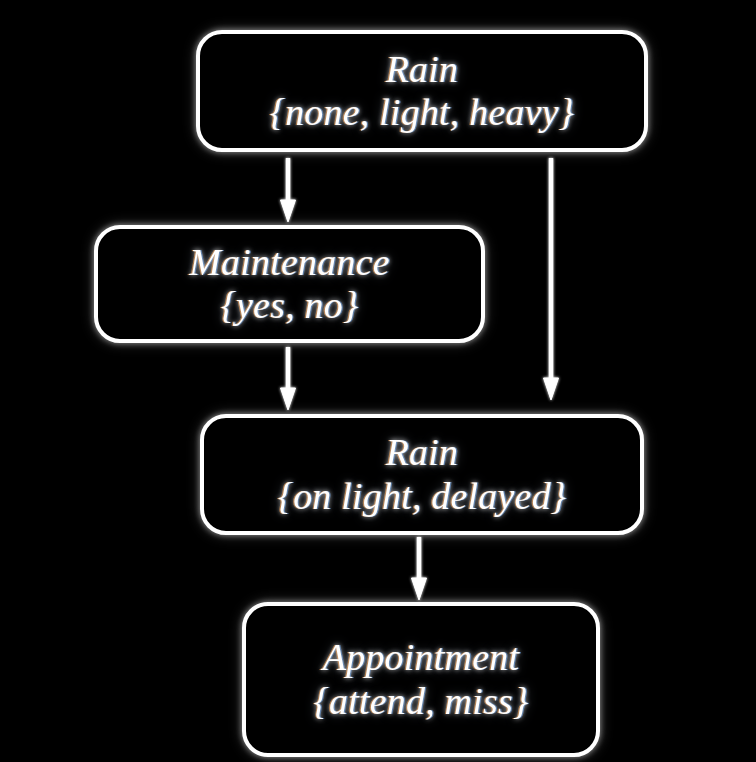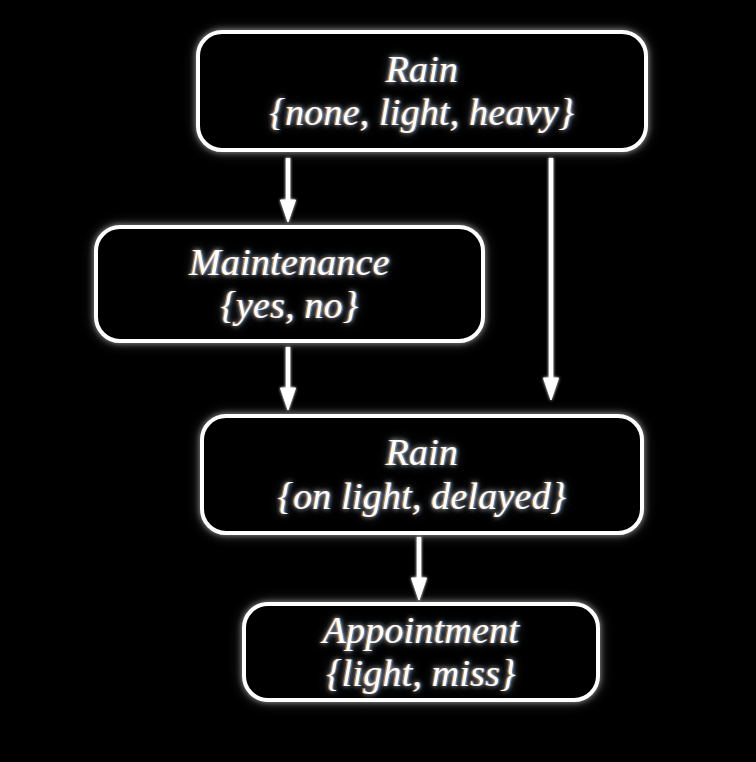--- a/index.html
+++ b/index.html
@@ -55,21 +55,21 @@
        1.2px 0 0 rgba(120,180,255,0.50),
        0 0 5px rgba(255,255,255,0.85),
        0 0 12px rgba(200,220,255,0.35);
   }
   .node-name   { font-size: 38px; }
   .node-states { font-size: 38px; }
 
   #node-rain        { left: 196px; top: 30px;  width: 452px; height: 122px; }
   #node-maintenance { left: 94px;  top: 225px; width: 391px; height: 118px; }
   #node-train       { left: 200px; top: 414px; width: 444px; height: 121px; }
-  #node-appointment { left: 242px; top: 602px; width: 358px; height: 100px; }
+  #node-appointment { left: 242px; top: 602px; width: 358px; height: 155px; }
 </style>
 </head>
 <body>
 
 <div id="canvas">
 
   <svg id="edge-layer" viewBox="0 0 756 762" width="756" height="762" xmlns="http://www.w3.org/2000/svg">
     <defs>
       <filter id="edge-glow" x="-80%" y="-80%" width="260%" height="260%">
         <feGaussianBlur stdDeviation="1.6" result="blur"></feGaussianBlur>
@@ -114,16 +114,16 @@
     <span class="node-states">{yes, no}</span>
   </div>
 
   <div class="node" id="node-train">
     <span class="node-name">Rain</span>
     <span class="node-states">{on light, delayed}</span>
   </div>
 
   <div class="node" id="node-appointment">
     <span class="node-name">Appointment</span>
-    <span class="node-states">{light, miss}</span>
+    <span class="node-states">{attend, miss}</span>
   </div>
 
 </div>
 
 </body></html>

